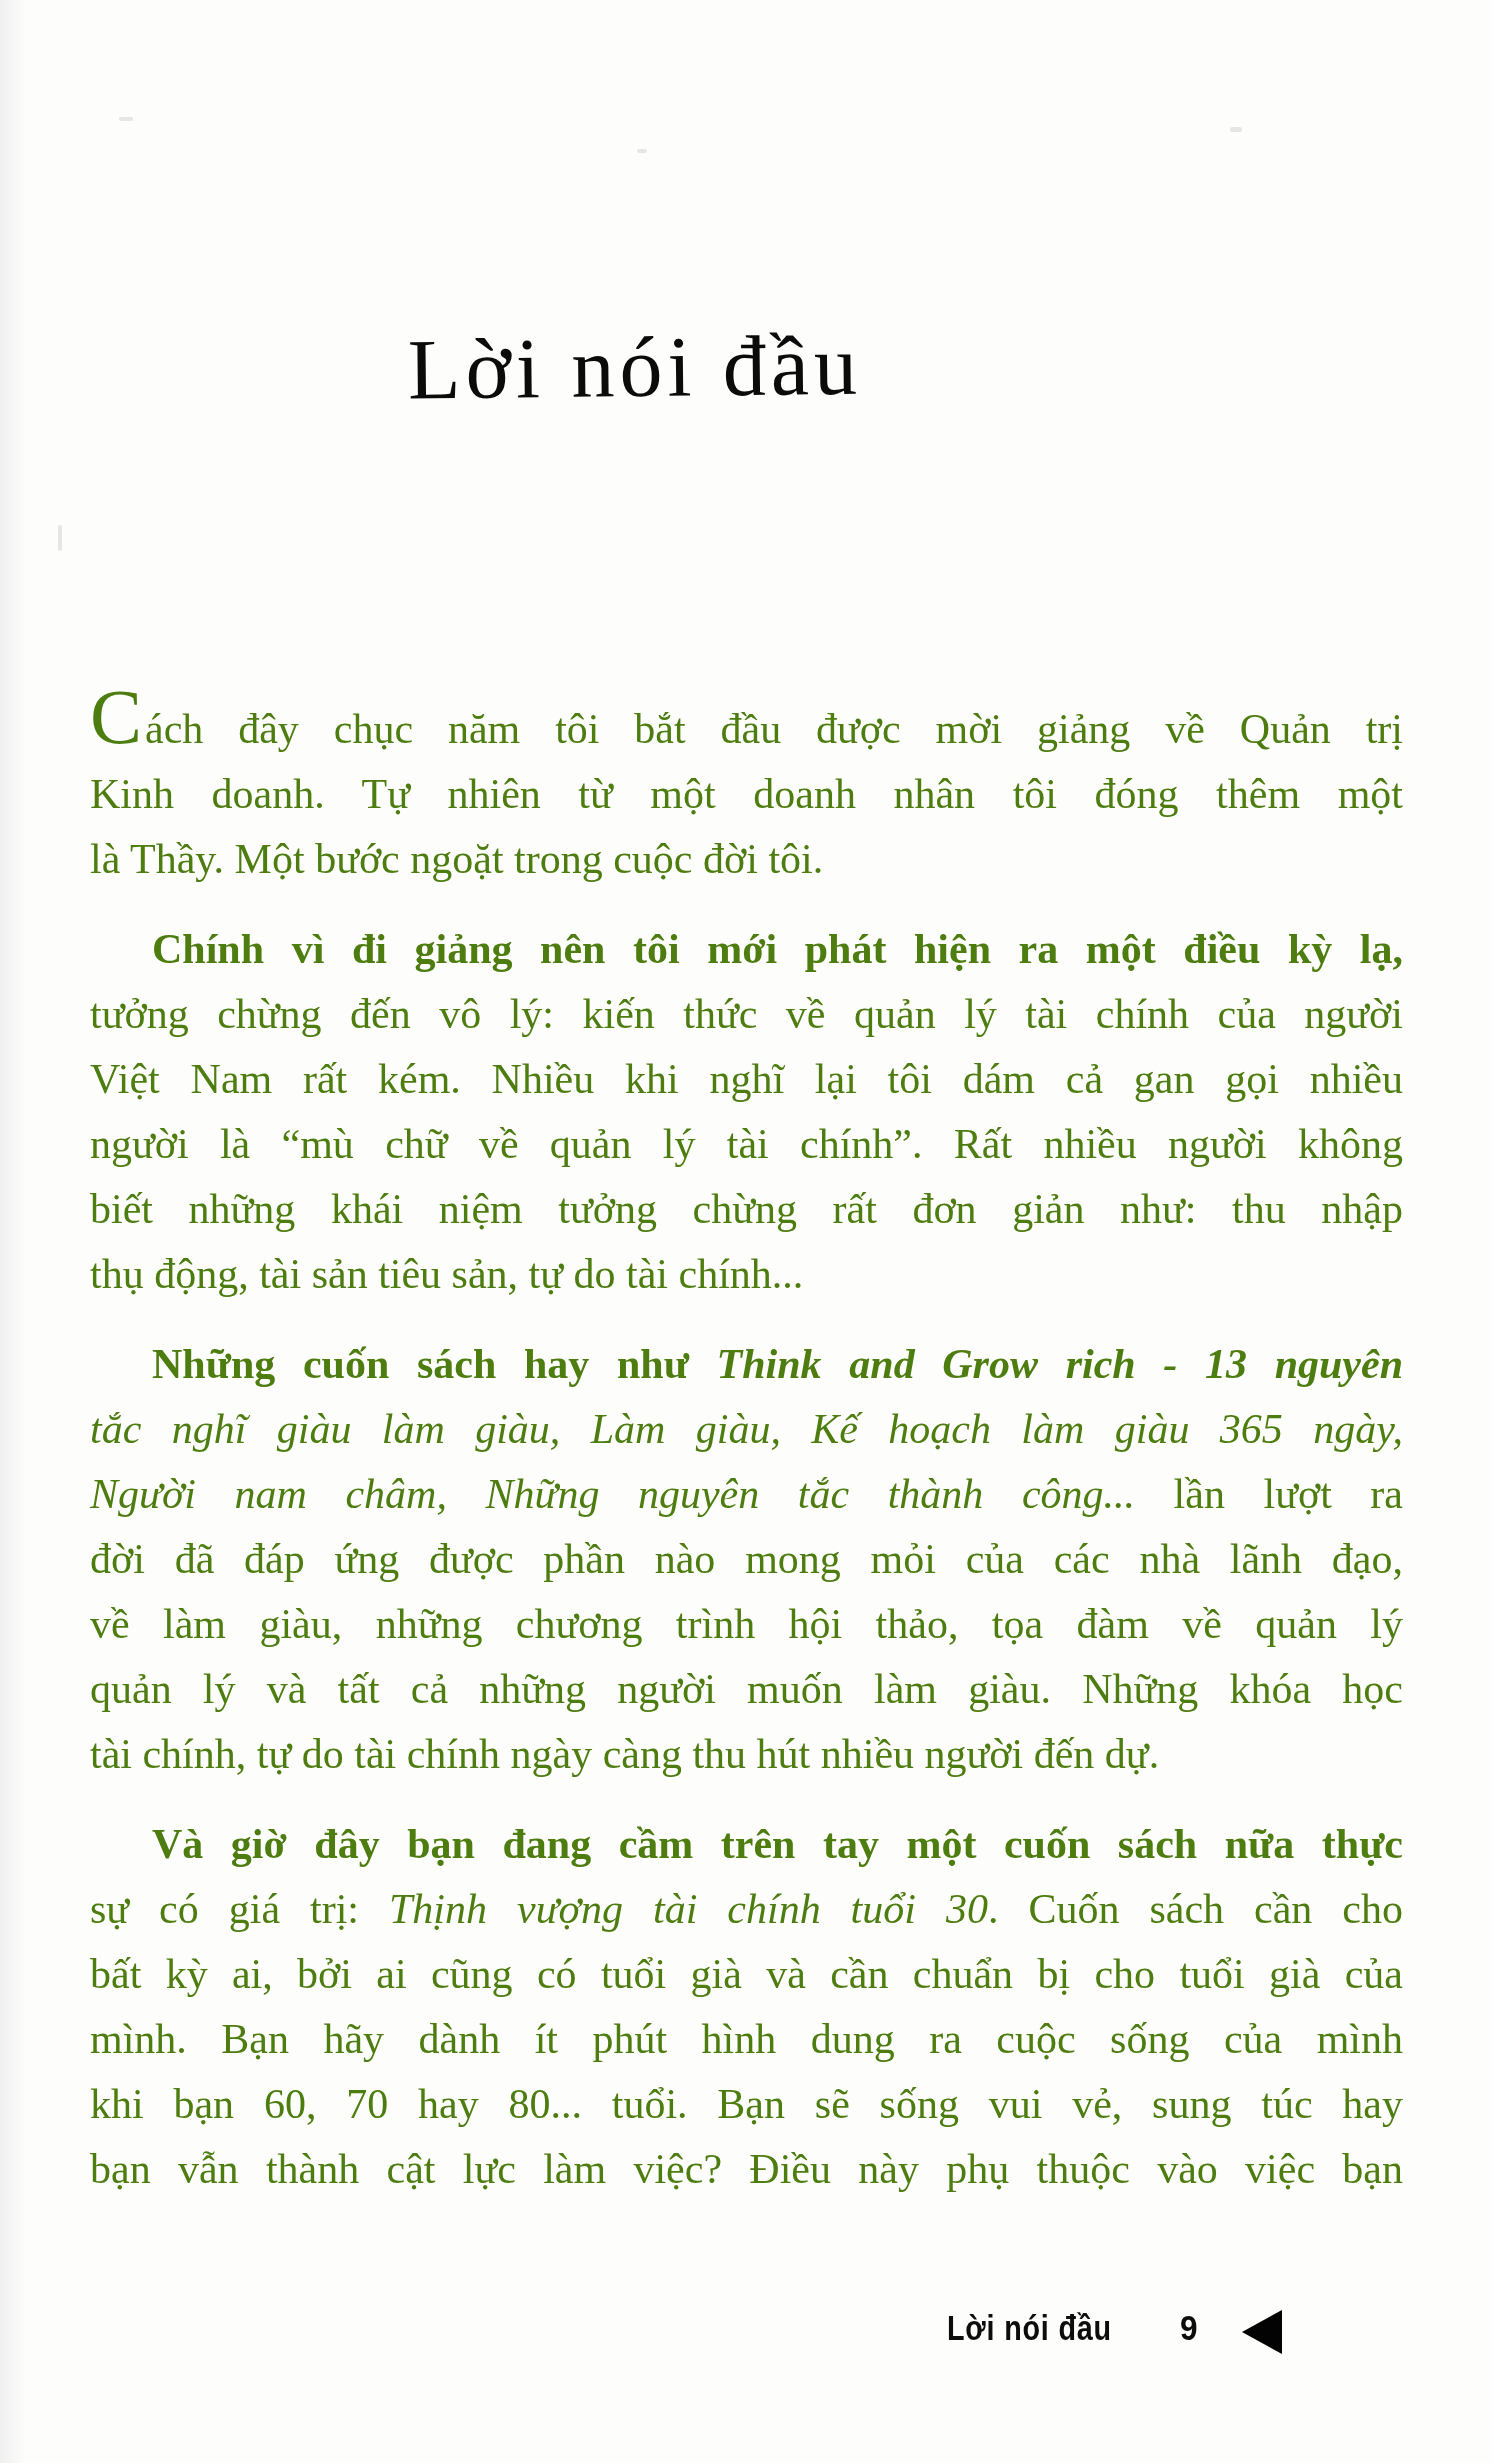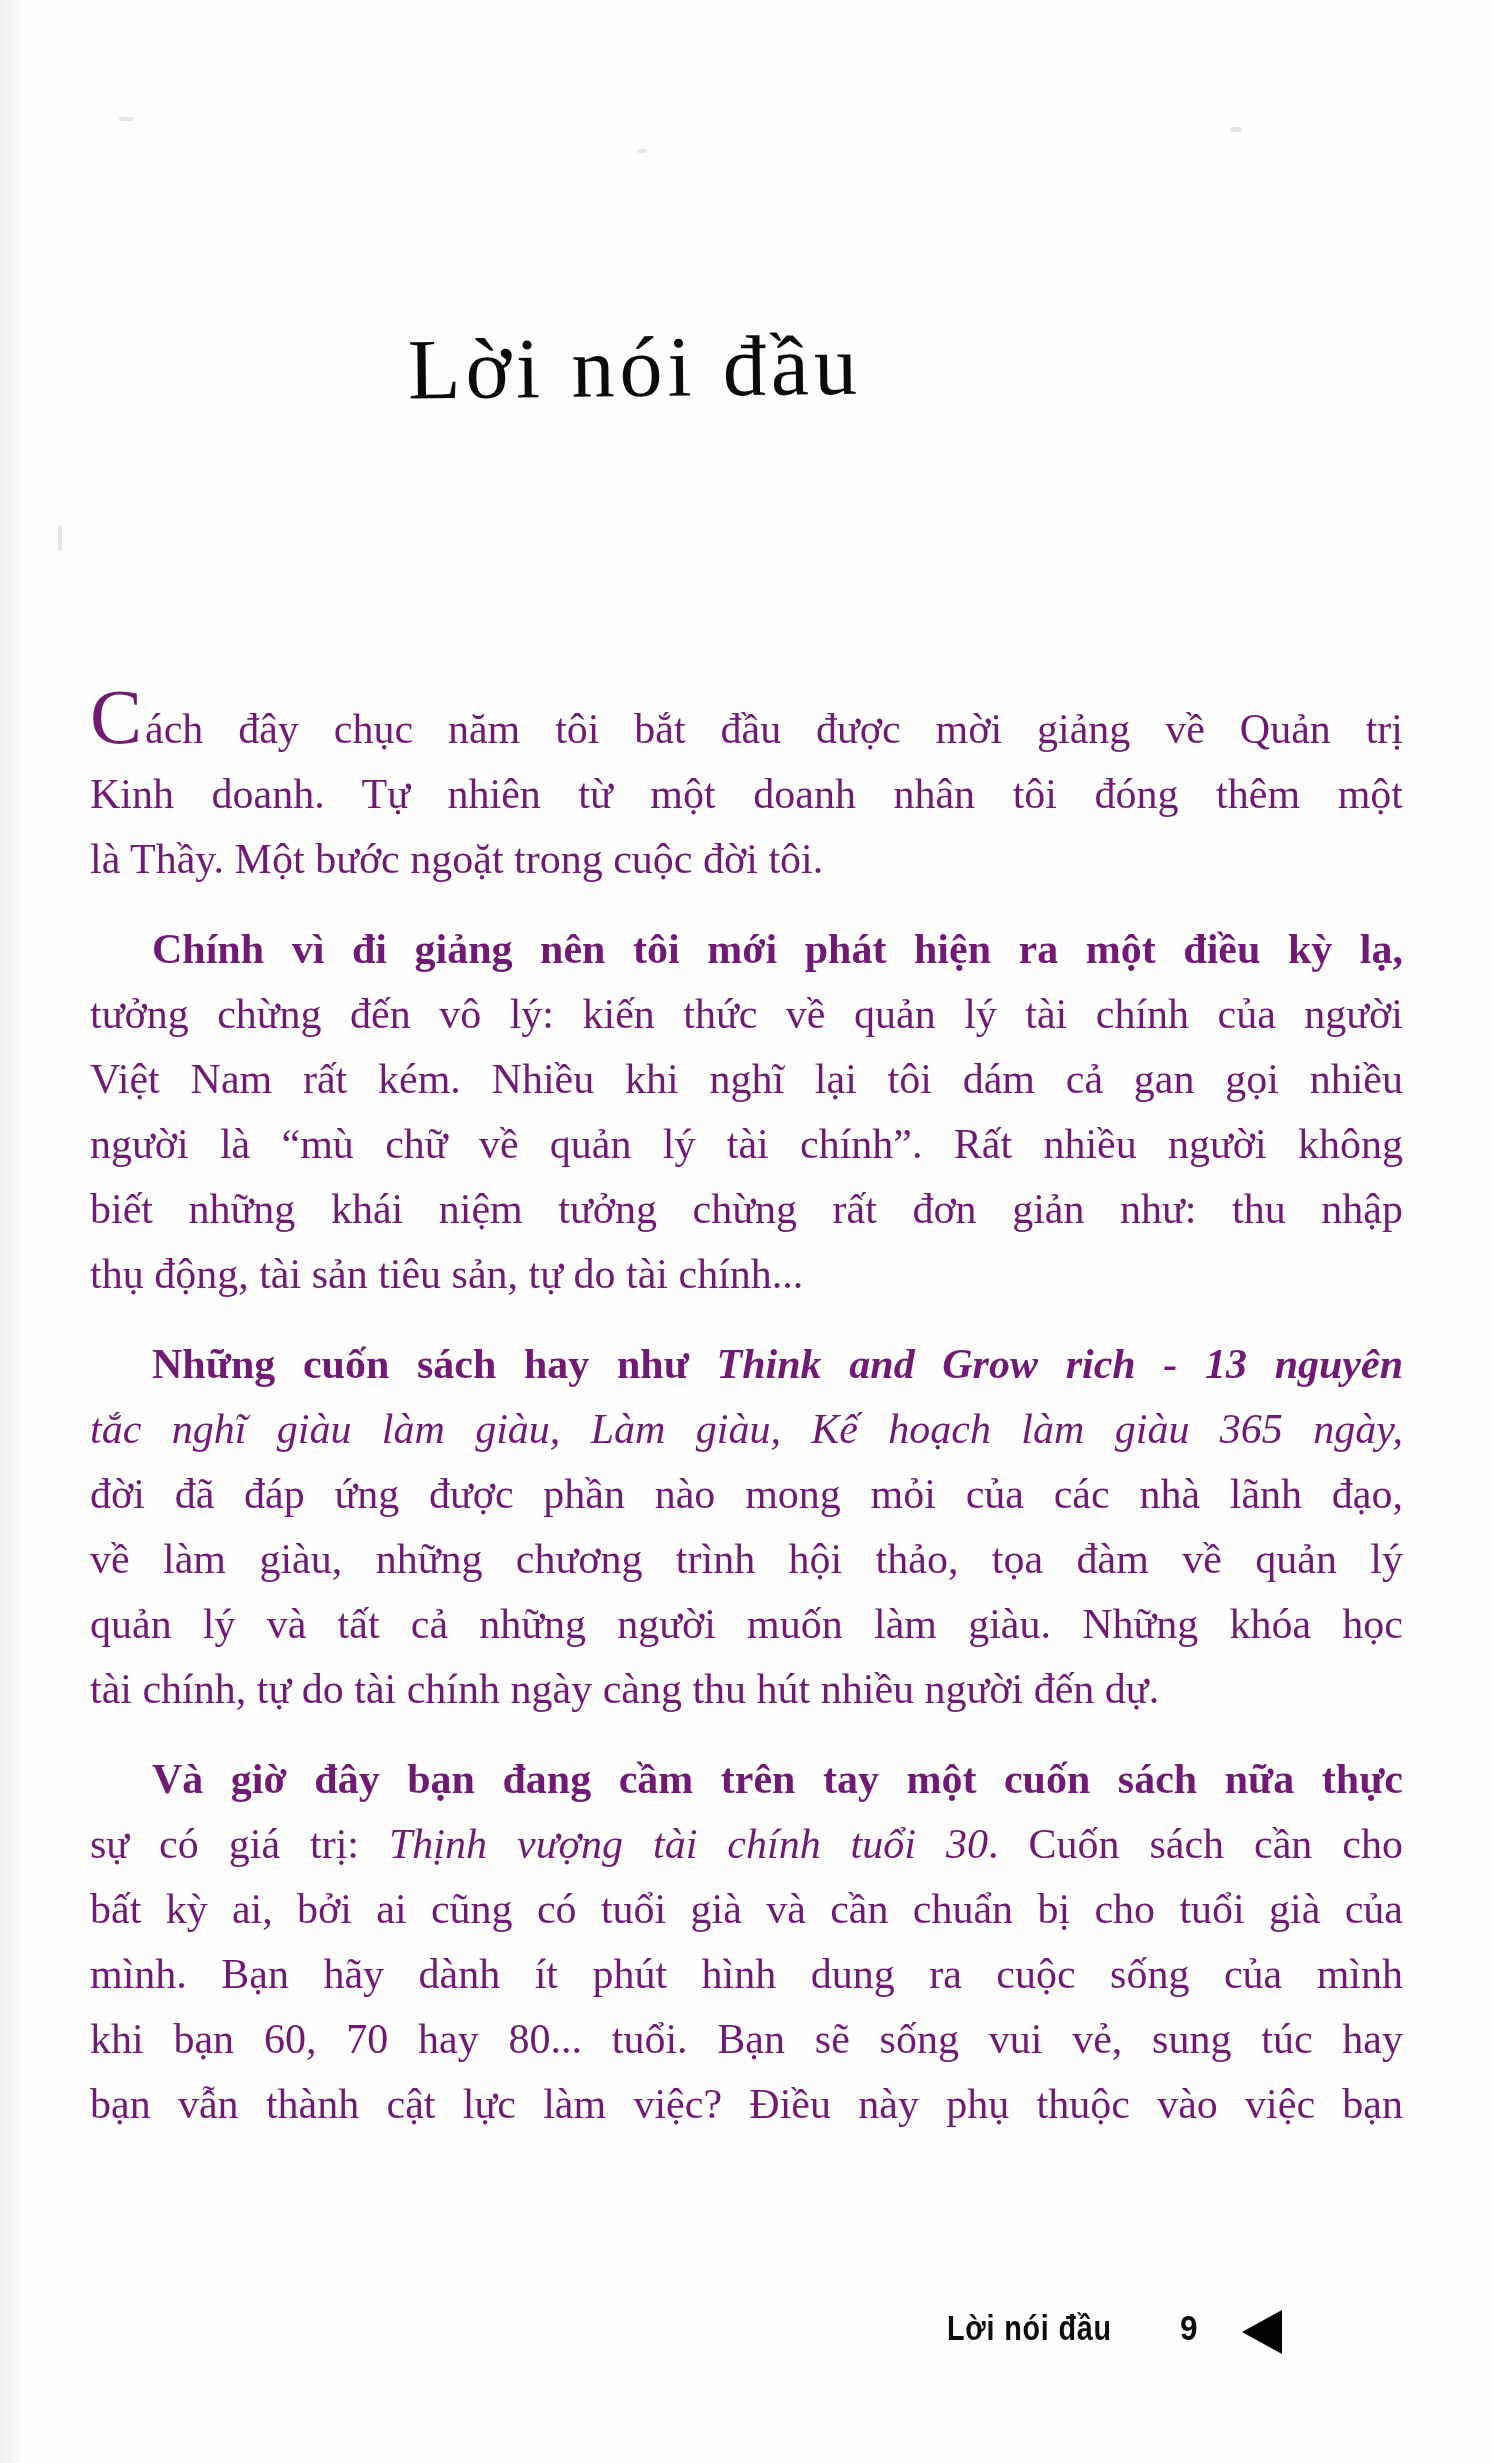--- a/index.html
+++ b/index.html
@@ -34,21 +34,21 @@
     color: #0b0b0b;
     transform: rotate(-0.6deg);
   }
 
   .body-text {
     position: absolute;
     top: 697px;
     left: 90px;
     width: 1313px;
     font-size: 42px;
-    color: #701a75;
+    color: #4d7c0f;
   }
   .para { margin-bottom: 25px; }
   .line {
     line-height: 65px;
     text-align: justify;
     text-align-last: justify;
     white-space: normal;
   }
   .line.last { text-align-last: left; }
   .line.indent { text-indent: 62px; font-weight: bold; }
@@ -112,20 +112,21 @@
       <div class="line indent"><span>Chính vì đi giảng nên tôi mới phát hiện ra một điều kỳ lạ,</span></div>
       <div class="line"><span>tưởng chừng đến vô lý: kiến thức về quản lý tài chính của người</span></div>
       <div class="line"><span>Việt Nam rất kém. Nhiều khi nghĩ lại tôi dám cả gan gọi nhiều</span></div>
       <div class="line"><span>người là “mù chữ về quản lý tài chính”. Rất nhiều người không</span></div>
       <div class="line"><span>biết những khái niệm tưởng chừng rất đơn giản như: thu nhập</span></div>
       <div class="line last"><span>thụ động, tài sản tiêu sản, tự do tài chính...</span></div>
     </div>
     <div class="para">
       <div class="line indent"><span>Những cuốn sách hay như </span><span class="it">Think and Grow rich - 13 nguyên</span></div>
       <div class="line"><span class="it">tắc nghĩ giàu làm giàu, Làm giàu, Kế hoạch làm giàu 365 ngày,</span></div>
+      <div class="line"><span class="it">Người nam châm, Những nguyên tắc thành công...</span><span> lần lượt ra</span></div>
       <div class="line"><span>đời đã đáp ứng được phần nào mong mỏi của các nhà lãnh đạo,</span></div>
       <div class="line"><span>về làm giàu, những chương trình hội thảo, tọa đàm về quản lý</span></div>
       <div class="line"><span>quản lý và tất cả những người muốn làm giàu. Những khóa học</span></div>
       <div class="line last"><span>tài chính, tự do tài chính ngày càng thu hút nhiều người đến dự.</span></div>
     </div>
     <div class="para">
       <div class="line indent"><span>Và giờ đây bạn đang cầm trên tay một cuốn sách nữa thực</span></div>
       <div class="line"><span>sự có giá trị: </span><span class="it">Thịnh vượng tài chính tuổi 30</span><span>. Cuốn sách cần cho</span></div>
       <div class="line"><span>bất kỳ ai, bởi ai cũng có tuổi già và cần chuẩn bị cho tuổi già của</span></div>
       <div class="line"><span>mình. Bạn hãy dành ít phút hình dung ra cuộc sống của mình</span></div>

